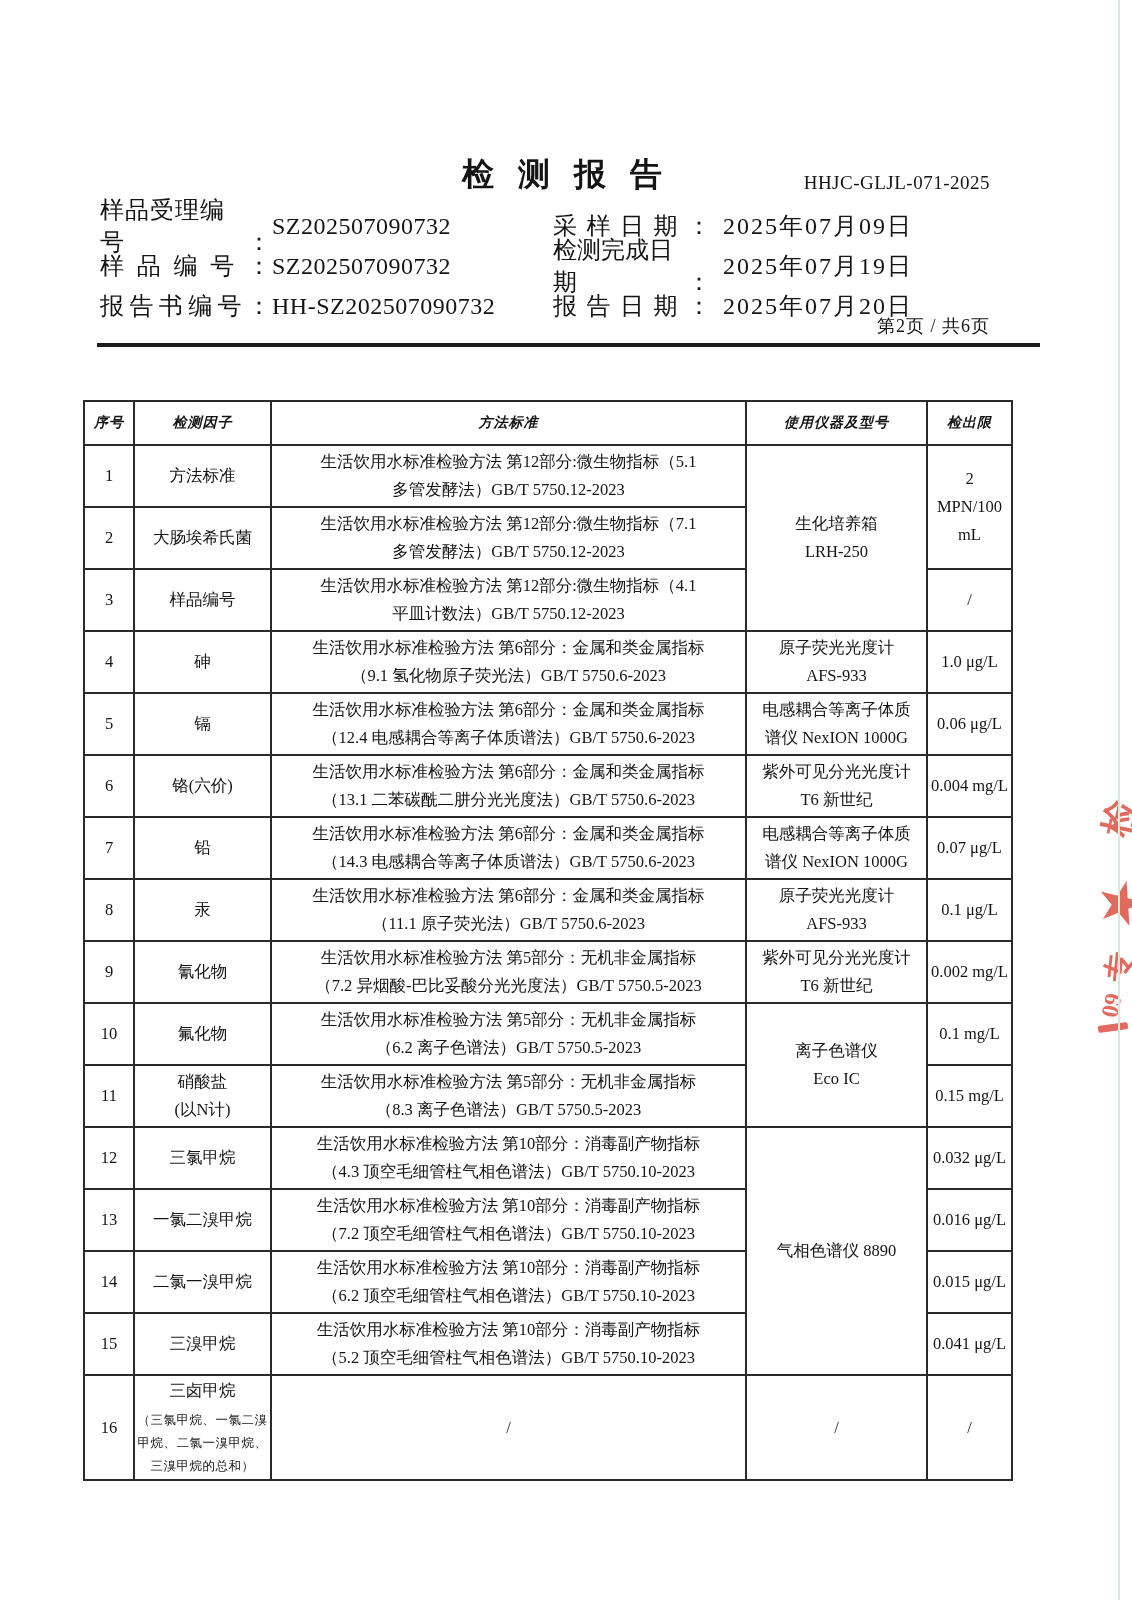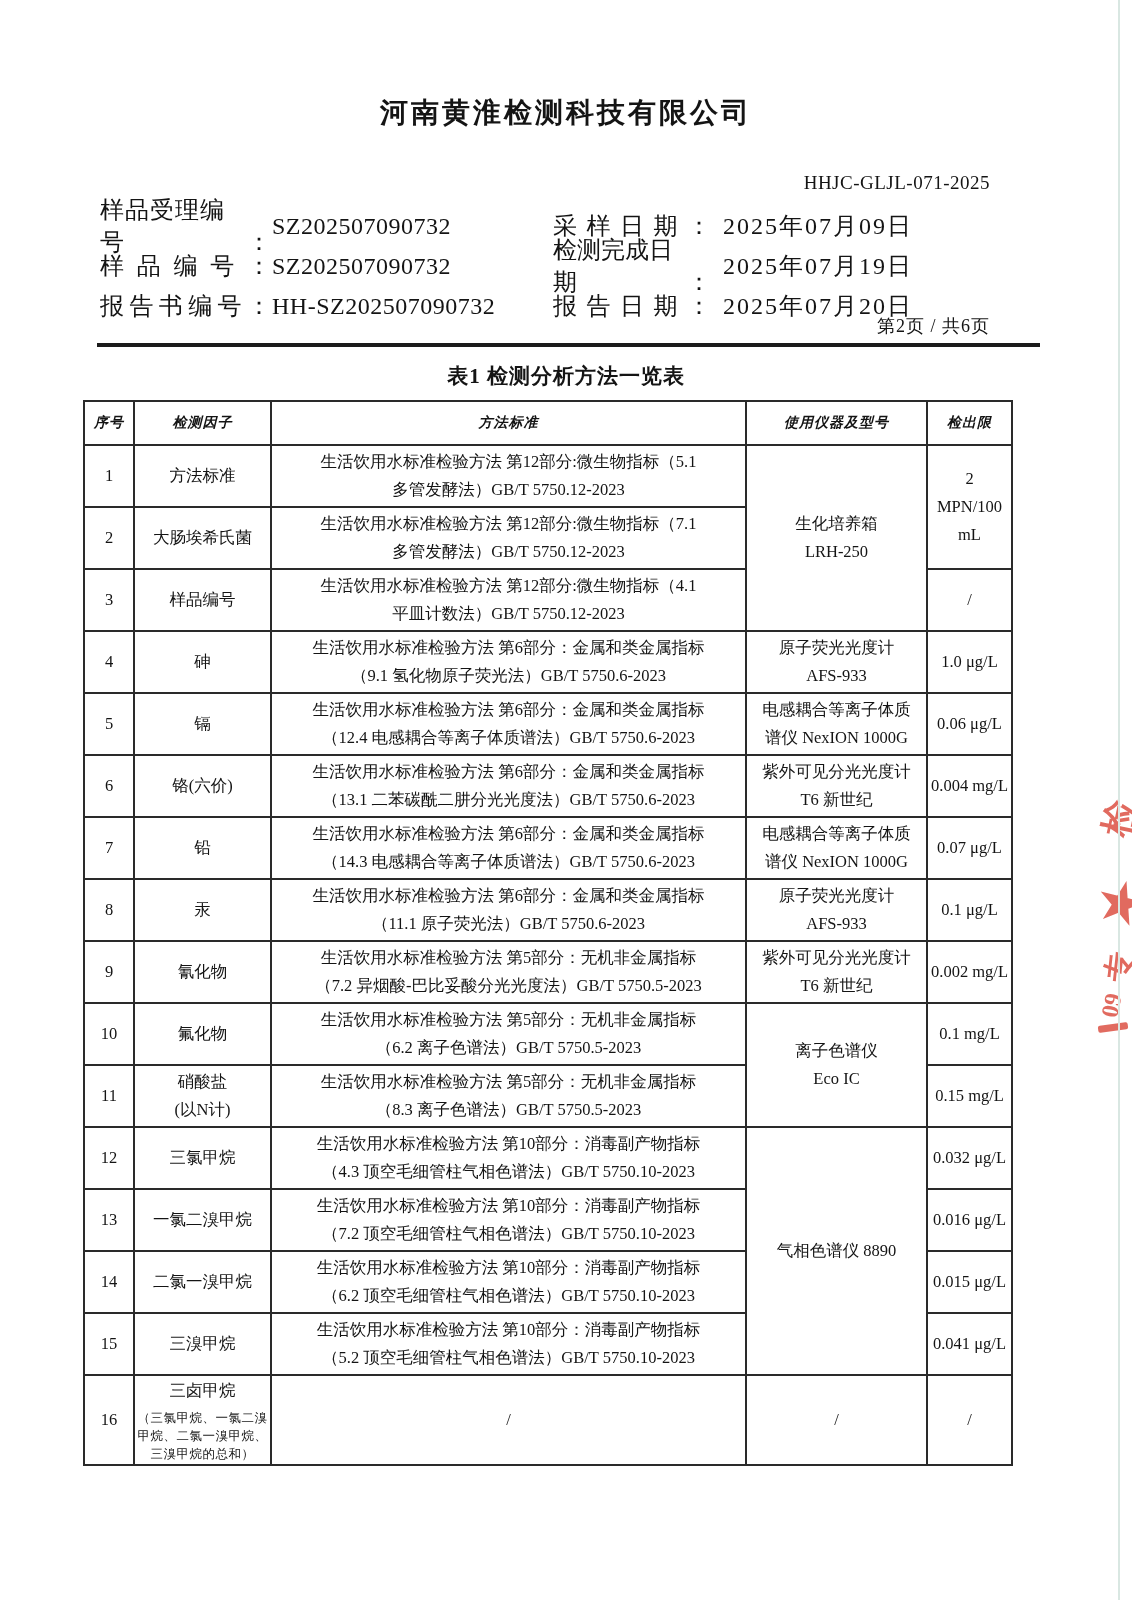--- a/index.html
+++ b/index.html
@@ -46,43 +46,43 @@
   }
   table.main th, table.main td{
     border:2px solid #2a2a2a;
     text-align:center;vertical-align:middle;
     padding:1px 2px;
     overflow:hidden;
   }
   table.main th{height:40px;font-size:14px;font-weight:bold;letter-spacing:1px;font-style:italic;}
   table.main td{height:58px;}
   .line{line-height:28px;}
-  .note{font-size:12.5px;line-height:18px;margin-top:4px;letter-spacing:0.5px;}
+  .note{font-size:12.5px;line-height:23px;margin-top:4px;letter-spacing:0.5px;}
   .stamp{
     position:absolute;right:0;top:788px;width:46px;height:256px;
     overflow:hidden;pointer-events:none;
   }
   .stamp span{position:absolute;font-weight:bold;opacity:0.85;}
   .stamp .s1{left:16px;top:6px;font-size:36px;transform:rotate(-78deg);}
   .stamp .s2{left:12px;top:84px;font-size:46px;transform:rotate(14deg);}
   .stamp .s3{left:18px;top:158px;font-size:30px;transform:rotate(-84deg);}
   .stamp .s4{left:14px;top:204px;font-size:24px;transform:rotate(-78deg);}
   .stamp .bar{position:absolute;left:12px;top:236px;width:30px;height:7px;border-radius:2px;transform:rotate(-8deg);}
   .scan-edge-line{
     position:absolute;left:1118px;top:0;width:2px;height:1600px;
     background:#d9e7e2;
   }
 </style>
 </head>
 <body>
 
 <div class="page">
 
-  <div class="company-title">河南黄淮检测科技有限公司</div>
-
+
+  <div class="report-title">检 测 报 告</div>
   <div class="report-code">HHJC-GLJL-071-2025</div>
 
   <div class="meta">
     <div class="meta-row">
       <span class="m-label">样品受理编号：</span>
       <span class="m-value">SZ202507090732</span>
       <span class="m-label2">采样日期：</span>
       <span class="m-value2">2025年07月09日</span>
     </div>
     <div class="meta-row">
@@ -96,21 +96,20 @@
       <span class="m-value">HH-SZ202507090732</span>
       <span class="m-label2">报告日期：</span>
       <span class="m-value2">2025年07月20日</span>
     </div>
   </div>
 
   <div class="page-indicator">第2页 / 共6页</div>
 
   <div class="rule"></div>
 
-  <div class="table-title">表1  检测分析方法一览表</div>
 
   <table class="main">
     <colgroup>
       <col style="width:50px">
         <col style="width:137px">
         <col style="width:475px">
         <col style="width:181px">
         <col style="width:85px">
     </colgroup>
     <thead>

